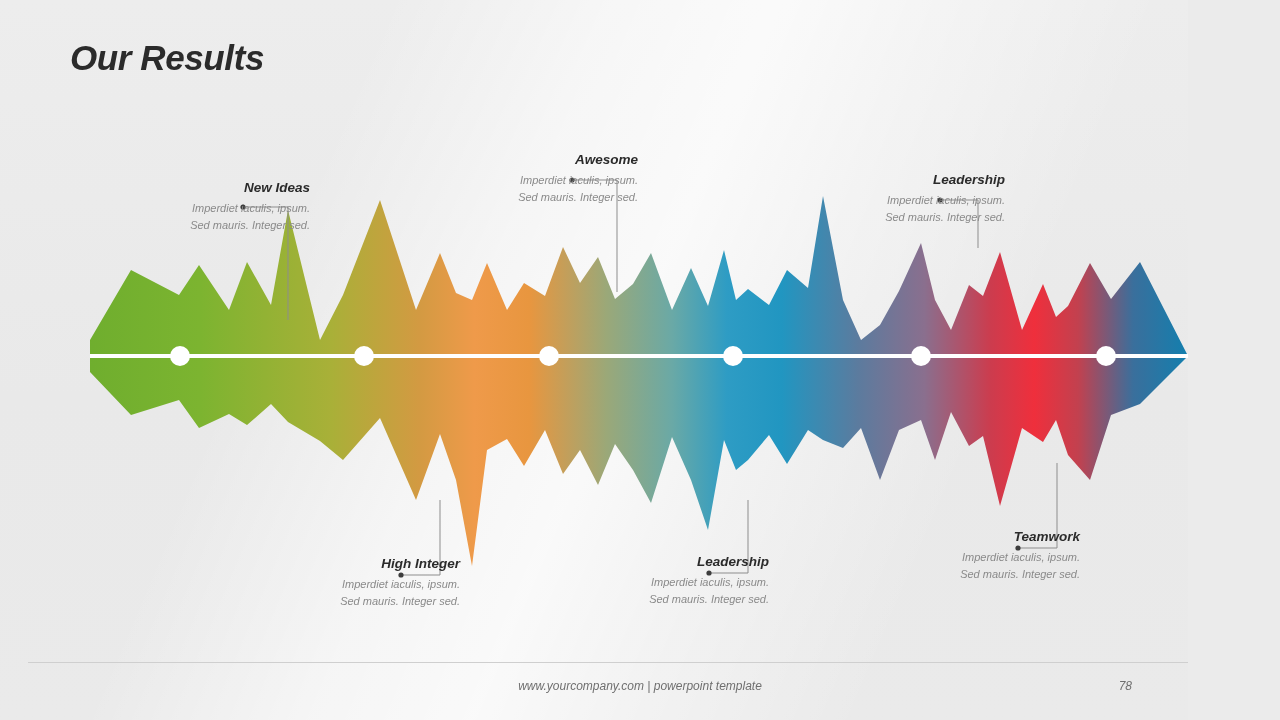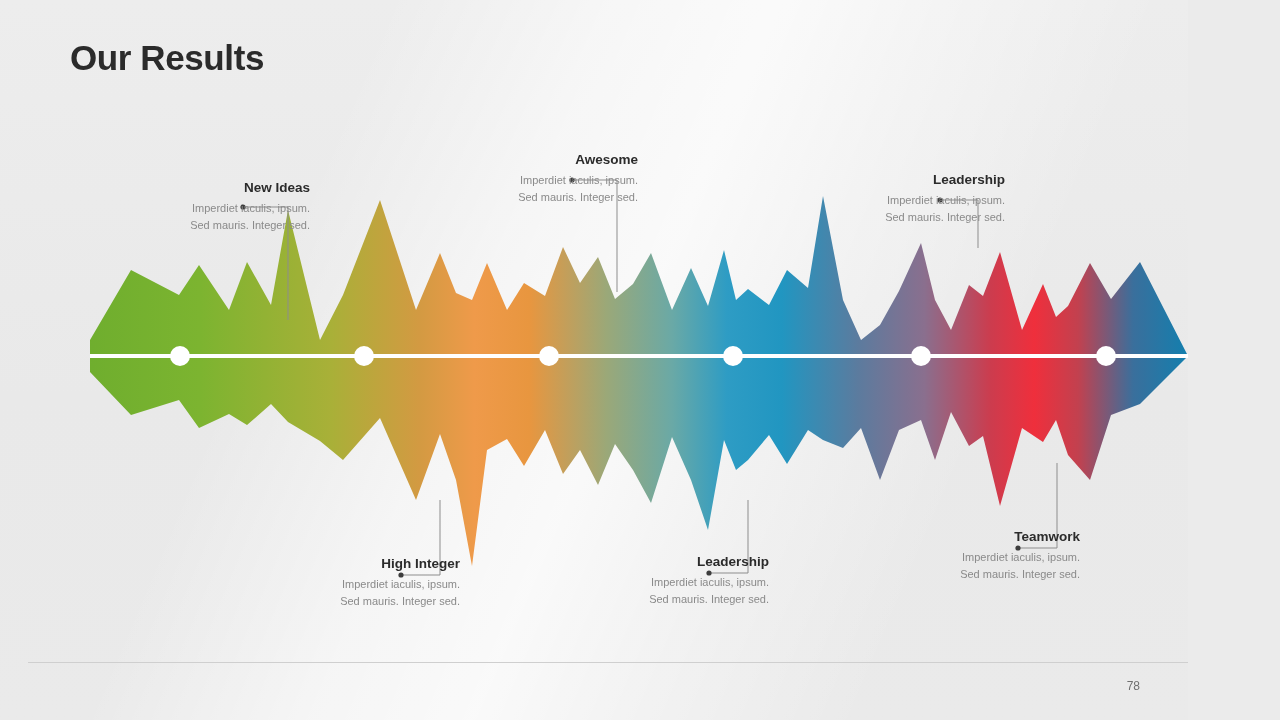--- a/index.html
+++ b/index.html
@@ -22,20 +22,21 @@
       linear-gradient(113deg,
         rgba(255,255,255,0.00) 0%,
         rgba(255,255,255,0.00) 26%,
         rgba(255,255,255,0.55) 41%,
         rgba(255,255,255,0.75) 52%,
         rgba(255,255,255,0.40) 63%,
         rgba(255,255,255,0.00) 78%,
         rgba(255,255,255,0.00) 100%),
       linear-gradient(180deg, #ededed 0%, #e9e9e9 55%, #eaeaea 100%);
     overflow: hidden;
+    font-style: italic;
   }
 
   
   .header {
     position: absolute;
     left: 70px;
     top: 40px;
   }
   .slide-title {
     margin: 0;
@@ -100,21 +101,21 @@
     position: absolute;
     left: 0;
     top: 679px;
     width: 1280px;
     text-align: center;
     font-size: 12px;
     color: #6f6f6f;
   }
   .page-number {
     position: absolute;
-    right: 48px;
+    right: 56px;
     top: 679px;
     font-size: 12px;
     color: #6f6f6f;
   }
 </style>
 </head>
 <body>
 
 <div class="slide">
 
@@ -206,15 +207,16 @@
     <div class="callout-body">Sed mauris. Integer sed.</div>
   </div>
 
   <div class="callout align-right" id="callout-5" style="left: 860px; top: 529px;">
     <div class="callout-title">Teamwork</div>
     <div class="callout-body">Imperdiet iaculis, ipsum.</div>
     <div class="callout-body">Sed mauris. Integer sed.</div>
   </div>
 
   <div class="footer-rule"></div>
+  <div class="footer-text">www.yourcompany.com | powerpoint template</div>
   <div class="page-number">78</div>
 
 </div>
 
 </body></html>

